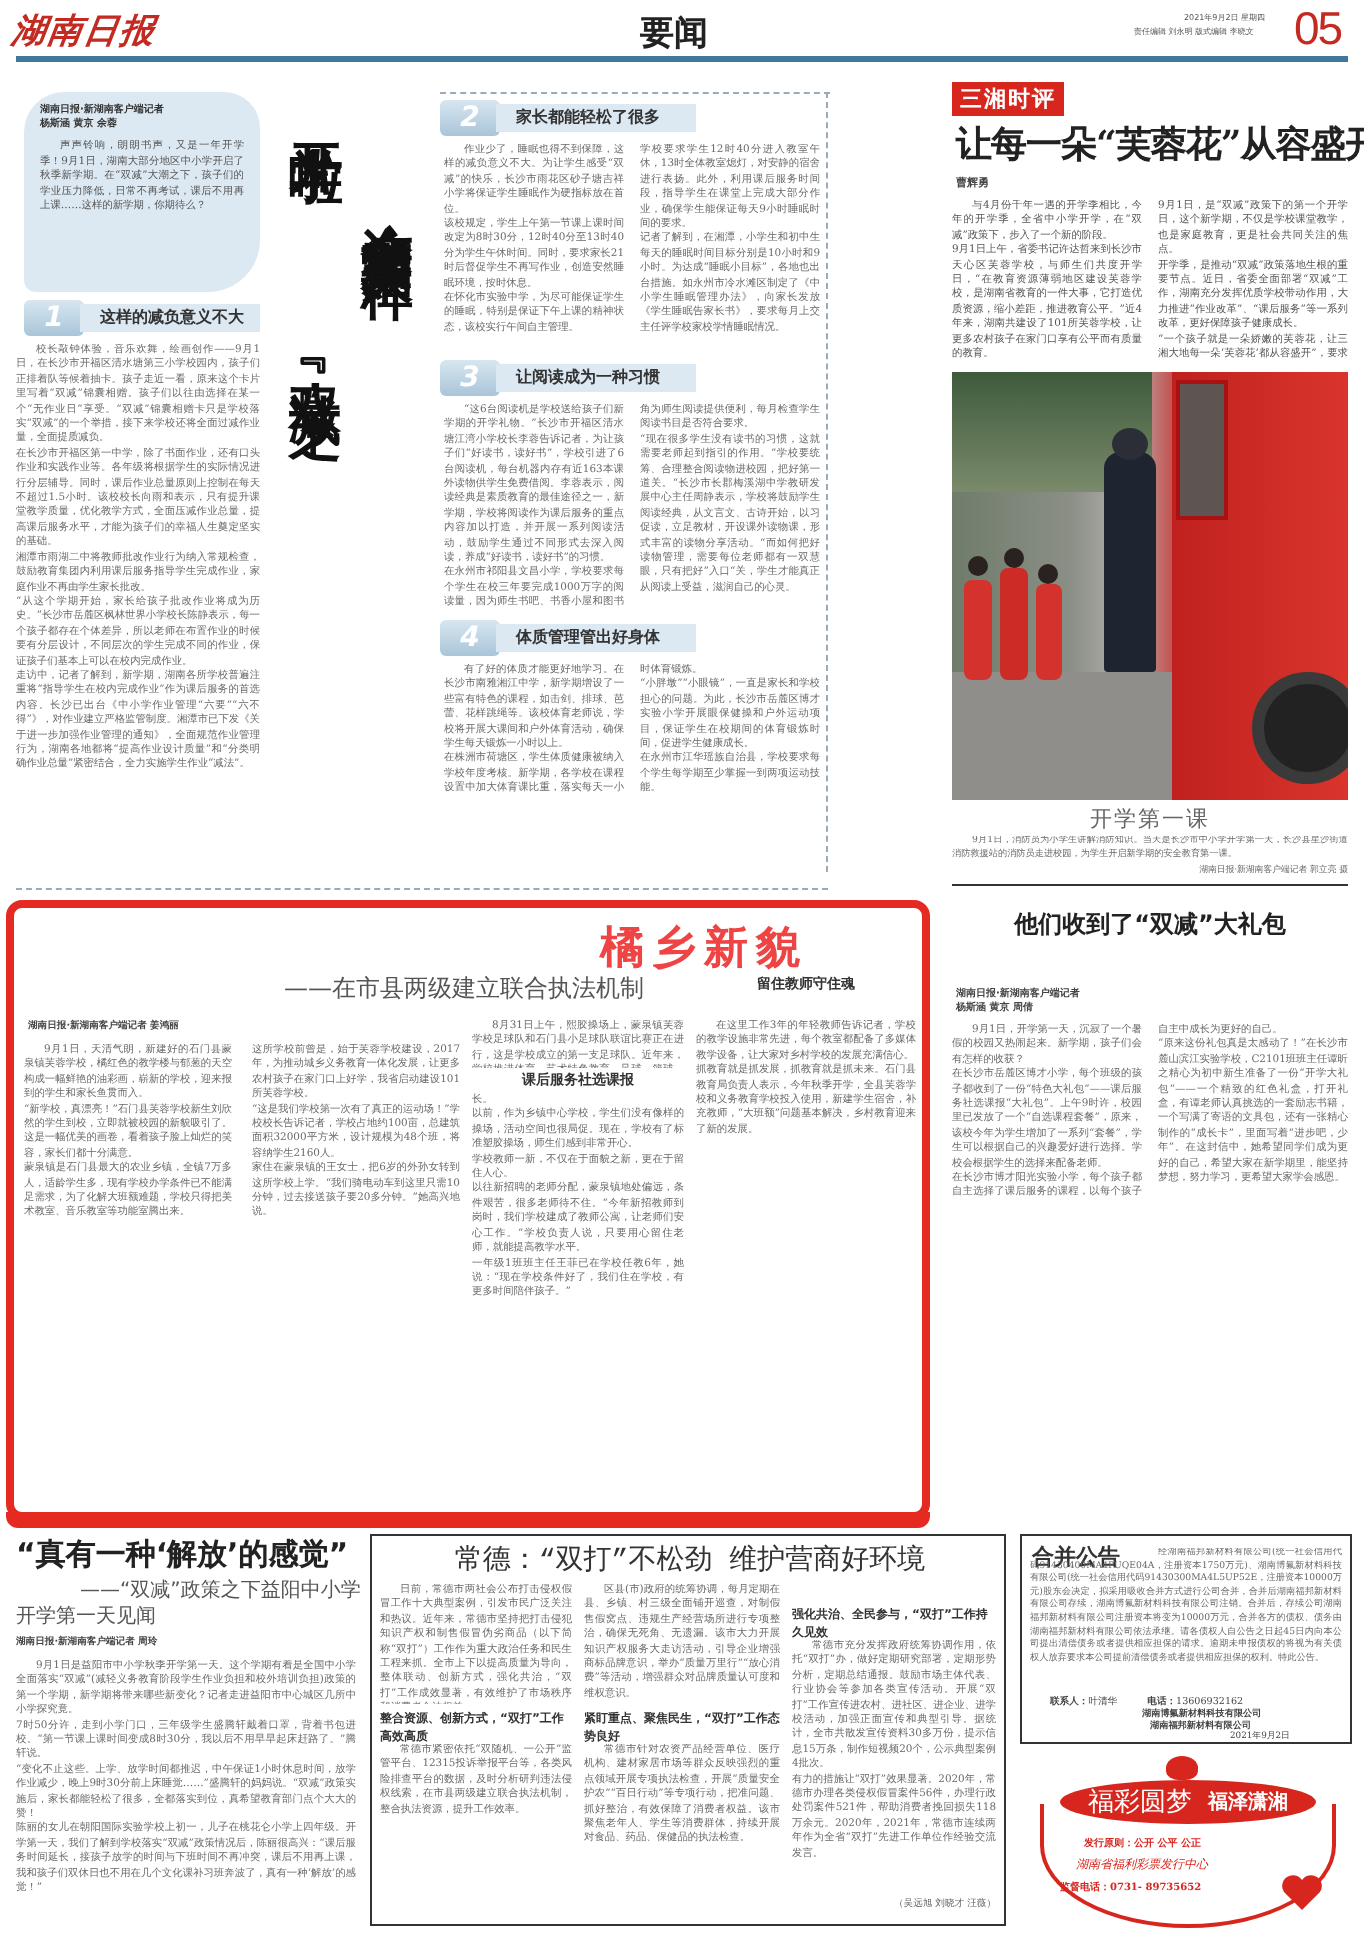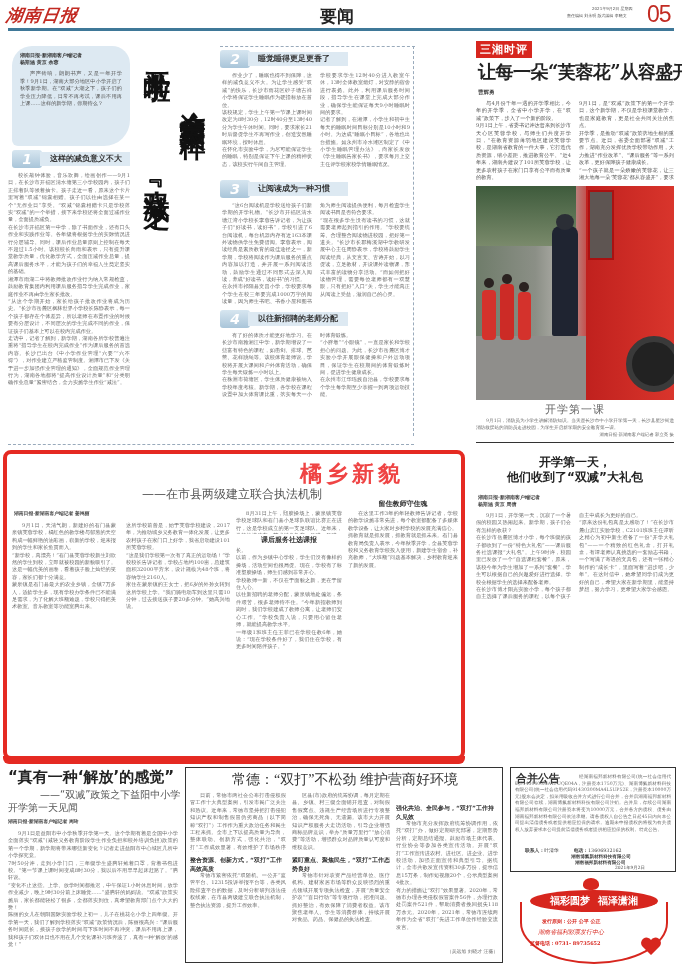--- a/index.html
+++ b/index.html
@@ -50,21 +50,21 @@
 “从这个学期开始，家长给孩子批改作业将成为历史。”长沙市岳麓区枫林世界小学校长陈静表示，每一个孩子都存在个体差异，所以老师在布置作业的时候要有分层设计，不同层次的学生完成不同的作业，保证孩子们基本上可以在校内完成作业。
 走访中，记者了解到，新学期，湖南各所学校普遍注重将“指导学生在校内完成作业”作为课后服务的首选内容。长沙已出台《中小学作业管理“六要”“六不得”》，对作业建立严格监管制度。湘潭市已下发《关于进一步加强作业管理的通知》，全面规范作业管理行为，湖南各地都将“提高作业设计质量”和“分类明确作业总量”紧密结合，全力实施学生作业“减法”。</div>
 
 <div class="abs dotline" style="left:220px;top:46px;width:195px;"></div>
 <div class="abs vdot" style="left:413px;top:46px;height:390px;"></div>
 <div class="abs dotline" style="left:8px;top:444px;width:406px;"></div>
 
 <div class="abs" style="left:220px;top:50px;width:190px;">
   <div class="sec-head">
     <div class="sec-num">2</div>
-    <div class="sec-title" style="max-width:100px">睡觉睡得更足更香了</div>
+    <div class="sec-title" style="max-width:100px">家长都能轻松了很多</div>
   </div>
 </div>
 <div class="abs txt" style="left:222px;top:72px;width:188px;height:108px;column-count:2;column-gap:8px;white-space:pre-line;">作业少了，睡眠也得不到保障，这样的减负意义不大。为让学生感受“双减”的快乐，长沙市雨花区砂子塘吉祥小学将保证学生睡眠作为硬指标放在首位。
 该校规定，学生上午第一节课上课时间改定为8时30分，12时40分至13时40分为学生午休时间。同时，要求家长21时后督促学生不再写作业，创造安然睡眠环境，按时休息。
 在怀化市实验中学，为尽可能保证学生的睡眠，特别是保证下午上课的精神状态，该校实行午间自主管理。
 学校要求学生12时40分进入教室午休，13时全体教室熄灯，对安静的宿舍进行表扬。此外，利用课后服务时间段，指导学生在课堂上完成大部分作业，确保学生能保证每天9小时睡眠时间的要求。
 记者了解到，在湘潭，小学生和初中生每天的睡眠时间目标分别是10小时和9小时。为达成“睡眠小目标”，各地也出台措施。如永州市冷水滩区制定了《中小学生睡眠管理办法》，向家长发放《学生睡眠告家长书》，要求每月上交主任评学校家校学情睡眠情况。</div>
 
 <div class="abs" style="left:220px;top:180px;width:190px;">
   <div class="sec-head">
@@ -72,21 +72,21 @@
     <div class="sec-title" style="max-width:100px">让阅读成为一种习惯</div>
   </div>
 </div>
 <div class="abs txt" style="left:222px;top:202px;width:188px;height:108px;column-count:2;column-gap:8px;white-space:pre-line;">“这6台阅读机是学校送给孩子们新学期的开学礼物。”长沙市开福区清水塘江湾小学校长李蓉告诉记者，为让孩子们“好读书，读好书”，学校引进了6台阅读机，每台机器内存有近163本课外读物供学生免费借阅。李蓉表示，阅读经典是素质教育的最佳途径之一，新学期，学校将阅读作为课后服务的重点内容加以打造，并开展一系列阅读活动，鼓励学生通过不同形式去深入阅读，养成“好读书，读好书”的习惯。
 在永州市祁阳县文昌小学，学校要求每个学生在校三年要完成1000万字的阅读量，因为师生书吧、书香小屋和图书角为师生阅读提供便利，每月检查学生阅读书目是否符合要求。
 “现在很多学生没有读书的习惯，这就需要老师起到指引的作用。”学校要统筹、合理整合阅读物进校园，把好第一道关。“长沙市长郡梅溪湖中学教研发展中心主任周静表示，学校将鼓励学生阅读经典，从文言文、古诗开始，以习促读，立足教材，开设课外读物课，形式丰富的读物分享活动。“而如何把好读物管理，需要每位老师都有一双慧眼，只有把好”入口“关，学生才能真正从阅读上受益，滋润自己的心灵。</div>
 
 <div class="abs" style="left:220px;top:310px;width:190px;">
   <div class="sec-head">
     <div class="sec-num">4</div>
-    <div class="sec-title" style="max-width:100px">以往新招聘的老师分配</div>
+    <div class="sec-title" style="max-width:100px">体质管理管出好身体</div>
   </div>
 </div>
 <div class="abs txt" style="left:222px;top:332px;width:188px;height:104px;column-count:2;column-gap:8px;white-space:pre-line;">有了好的体质才能更好地学习。在长沙市南雅湘江中学，新学期增设了一些富有特色的课程，如击剑、排球、芭蕾、花样跳绳等。该校体育老师说，学校将开展大课间和户外体育活动，确保学生每天锻炼一小时以上。
 在株洲市荷塘区，学生体质健康被纳入学校年度考核。新学期，各学校在课程设置中加大体育课比重，落实每天一小时体育锻炼。
 “小胖墩”“小眼镜”，一直是家长和学校担心的问题。为此，长沙市岳麓区博才实验小学开展眼保健操和户外运动项目，保证学生在校期间的体育锻炼时间，促进学生健康成长。
 在永州市江华瑶族自治县，学校要求每个学生每学期至少掌握一到两项运动技能。</div>
 
 <div class="abs" style="left:476px;top:41px;background:#d7261e;color:#fff;font-family:'DejaVu Sans',sans-serif;font-weight:bold;font-size:11px;padding:1px 4px;letter-spacing:1px;">三湘时评</div>
 <div class="abs" style="left:478px;top:60px;font-family:'DejaVu Serif',serif;font-weight:bold;font-size:18px;color:#222;white-space:nowrap;letter-spacing:-0.5px;">让每一朵“芙蓉花”从容盛开</div>
 <div class="abs byline" style="left:478px;top:88px;">曹辉勇</div>
@@ -118,21 +118,20 @@
     <div class="abs" style="left:20px;top:-4px;width:10px;height:10px;background:#2a2220;border-radius:50%;"></div>
     <div class="abs" style="left:37px;top:4px;width:10px;height:10px;background:#2a2220;border-radius:50%;"></div>
   </div>
 </div>
 <div class="abs" style="left:476px;top:402px;width:198px;text-align:center;font-family:'DejaVu Sans',sans-serif;font-size:11px;color:#666;letter-spacing:1px;">开学第一课</div>
 <div class="abs txt" style="left:476px;top:418px;width:198px;height:14px;text-indent:10px;font-size:4.6px;line-height:6.6px;">9月1日，消防员为小学生讲解消防知识。当天是长沙市中小学开学第一天，长沙县星沙街道消防救援站的消防员走进校园，为学生开启新学期的安全教育第一课。</div>
 <div class="abs" style="left:560px;top:432px;width:114px;text-align:right;font-size:4.4px;color:#666;">湖南日报·新湖南客户端记者  郭立亮  摄</div>
 <div class="abs" style="left:476px;top:442px;width:198px;height:1px;background:#333;"></div>
 
 <div class="abs" style="left:476px;top:455px;width:198px;text-align:center;font-family:'DejaVu Sans',sans-serif;font-weight:bold;font-size:12px;line-height:15px;color:#222;">
-  <div>开学第一天，</div>
   <div>他们收到了“双减”大礼包</div>
 </div>
 <div class="abs byline" style="left:478px;top:494px;white-space:pre-line;font-size:5px;line-height:7px;">湖南日报·新湖南客户端记者
 杨斯涵  黄京  周倩</div>
 <div class="abs txt" style="left:476px;top:512px;width:198px;height:240px;column-count:2;column-gap:8px;white-space:pre-line;">9月1日，开学第一天，沉寂了一个暑假的校园又热闹起来。新学期，孩子们会有怎样的收获？
 在长沙市岳麓区博才小学，每个班级的孩子都收到了一份“特色大礼包”——课后服务社选课报“大礼包”。上午9时许，校园里已发放了一个“自选课程套餐”，原来，该校今年为学生增加了一系列“套餐”，学生可以根据自己的兴趣爱好进行选择。学校会根据学生的选择来配备老师。
 在长沙市博才阳光实验小学，每个孩子都自主选择了课后服务的课程，以每个孩子自主中成长为更好的自己。
 “原来这份礼包真是太感动了！”在长沙市麓山滨江实验学校，C2101班班主任谭昕之精心为初中新生准备了一份“开学大礼包”——一个精致的红色礼盒，打开礼盒，有谭老师认真挑选的一套励志书籍，一个写满了寄语的文具包，还有一张精心制作的“成长卡”，里面写着“进步吧，少年”。在这封信中，她希望同学们成为更好的自己，希望大家在新学期里，能坚持梦想，努力学习，更希望大家学会感恩。</div>
 
 <div class="abs" style="left:3px;top:450px;width:462px;height:310px;border:4px solid #e52a22;border-radius:8px;"></div>
@@ -150,34 +149,34 @@
 以前，作为乡镇中心学校，学生们没有像样的操场，活动空间也很局促。现在，学校有了标准塑胶操场，师生们感到非常开心。
 学校教师一新，不仅在于面貌之新，更在于留住人心。
 以往新招聘的老师分配，蒙泉镇地处偏远，条件艰苦，很多老师待不住。“今年新招教师到岗时，我们学校建成了教师公寓，让老师们安心工作。”学校负责人说，只要用心留住老师，就能提高教学水平。
 一年级1班班主任王菲已在学校任教6年，她说：“现在学校条件好了，我们住在学校，有更多时间陪伴孩子。”</div>
 </div>
 <div class="abs" style="left:236px;top:534px;width:106px;background:#fff;text-align:center;font-family:'DejaVu Sans',sans-serif;font-weight:bold;font-size:7px;color:#333;line-height:12px;">课后服务社选课报</div>
 <div class="abs" style="left:348px;top:510px;width:110px;">
   <div class="txt" style="height:244px;white-space:pre-line;">在这里工作3年的年轻教师告诉记者，学校的教学设施非常先进，每个教室都配备了多媒体教学设备，让大家对乡村学校的发展充满信心。
 抓教育就是抓发展，抓教育就是抓未来。石门县教育局负责人表示，今年秋季开学，全县芙蓉学校和义务教育学校投入使用，新建学生宿舍，补充教师，“大班额”问题基本解决，乡村教育迎来了新的发展。</div>
 </div>
-<div class="abs" style="left:348px;top:486px;width:110px;background:#fff;text-align:center;font-family:'DejaVu Sans',sans-serif;font-weight:bold;font-size:7px;color:#333;line-height:12px;margin-top:12px;">留住教师守住魂</div>
+<div class="abs" style="left:348px;top:486px;width:110px;background:#fff;text-align:center;font-family:'DejaVu Sans',sans-serif;font-weight:bold;font-size:7px;color:#333;line-height:12px;margin-top:0;">留住教师守住魂</div>
 <div class="abs" style="left:3px;top:756px;width:462px;height:8px;background:#e52a22;border-radius:0 0 6px 6px;"></div>
 
 <div class="abs" style="left:8px;top:768px;font-family:'DejaVu Sans',sans-serif;font-weight:bold;font-size:15px;color:#222;white-space:nowrap;">“真有一种‘解放’的感觉”</div>
 <div class="abs" style="left:40px;top:788px;font-family:'DejaVu Sans',sans-serif;font-size:10px;color:#555;white-space:nowrap;">——“双减”政策之下益阳中小学</div>
 <div class="abs" style="left:8px;top:801px;font-family:'DejaVu Sans',sans-serif;font-size:10px;color:#555;white-space:nowrap;">开学第一天见闻</div>
 <div class="abs byline" style="left:8px;top:818px;font-size:4.8px;">湖南日报·新湖南客户端记者  周玲</div>
 <div class="abs txt" style="left:8px;top:830px;width:170px;height:130px;white-space:pre-line;">9月1日是益阳市中小学秋季开学第一天。这个学期有着是全国中小学全面落实“双减”(减轻义务教育阶段学生作业负担和校外培训负担)政策的第一个学期，新学期将带来哪些新变化？记者走进益阳市中心城区几所中小学探究竟。
 7时50分许，走到小学门口，三年级学生盛腾轩戴着口罩，背着书包进校。“第一节课上课时间变成8时30分，我以后不用早早起床赶路了。”腾轩说。
 “变化不止这些。上学、放学时间都推迟，中午保证1小时休息时间，放学作业减少，晚上9时30分前上床睡觉……”盛腾轩的妈妈说。“双减”政策实施后，家长都能轻松了很多，全都落实到位，真希望教育部门点个大大的赞！
 陈丽的女儿在朝阳国际实验学校上初一，儿子在桃花仑小学上四年级。开学第一天，我们了解到学校落实“双减”政策情况后，陈丽很高兴：“课后服务时间延长，接孩子放学的时间与下班时间不再冲突，课后不用再上课，我和孩子们双休日也不用在几个文化课补习班奔波了，真有一种‘解放’的感觉！”</div>
 
 <div class="abs" style="left:185px;top:767px;width:318px;height:196px;border:1.5px solid #333;"></div>
-<div class="abs" style="left:190px;top:771px;width:310px;text-align:center;font-family:Liberation Serif, serif;font-size:14px;color:#333;white-space:nowrap;">常德：“双打”不松劲 维护营商好环境</div>
+<div class="abs" style="left:190px;top:771px;width:310px;text-align:center;font-family:Liberation Mono, monospace;font-size:14px;color:#333;white-space:nowrap;">常德：“双打”不松劲 维护营商好环境</div>
 <div class="abs txt" style="left:190px;top:792px;width:96px;height:60px;">日前，常德市两社会公布打击侵权假冒工作十大典型案例，引发市民广泛关注和热议。近年来，常德市坚持把打击侵犯知识产权和制售假冒伪劣商品（以下简称“双打”）工作作为重大政治任务和民生工程来抓。全市上下以提高质量为导向，整体联动、创新方式，强化共治，“双打”工作成效显著，有效维护了市场秩序和消费者合法权益。</div>
 <div class="abs subhead" style="left:190px;top:852px;width:96px;font-size:6px;line-height:9px;text-align:left;">整合资源、创新方式，“双打”工作高效高质</div>
 <div class="abs txt" style="left:190px;top:872px;width:96px;height:86px;">常德市紧密依托“双随机、一公开”监管平台、12315投诉举报平台等，各类风险排查平台的数据，及时分析研判违法侵权线索，在市县两级建立联合执法机制，整合执法资源，提升工作效率。</div>
 <div class="abs txt" style="left:292px;top:792px;width:98px;height:60px;">区县(市)政府的统筹协调，每月定期在县、乡镇、村三级全面铺开巡查，对制假售假窝点、违规生产经营场所进行专项整治，确保无死角、无遗漏。该市大力开展知识产权服务大走访活动，引导企业增强商标品牌意识，举办“质量万里行”“放心消费”等活动，增强群众对品牌质量认可度和维权意识。</div>
 <div class="abs subhead" style="left:292px;top:852px;width:98px;font-size:6px;line-height:9px;text-align:left;">紧盯重点、聚焦民生，“双打”工作态势良好</div>
 <div class="abs txt" style="left:292px;top:872px;width:98px;height:86px;">常德市针对农资产品经营单位、医疗机构、建材家居市场等群众反映强烈的重点领域开展专项执法检查，开展“质量安全护农”“百日行动”等专项行动，把准问题、抓好整治，有效保障了消费者权益。该市聚焦老年人、学生等消费群体，持续开展对食品、药品、保健品的执法检查。</div>
 <div class="abs subhead" style="left:396px;top:800px;width:102px;font-size:6px;line-height:9px;text-align:left;">强化共治、全民参与，“双打”工作持久见效</div>
 <div class="abs txt" style="left:396px;top:820px;width:102px;height:124px;white-space:pre-line;">常德市充分发挥政府统筹协调作用，依托“双打”办，做好定期研究部署，定期形势分析，定期总结通报。鼓励市场主体代表、行业协会等参加各类宣传活动。开展“双打”工作宣传进农村、进社区、进企业、进学校活动，加强正面宣传和典型引导。据统计，全市共散发宣传资料30多万份，提示信息15万条，制作短视频20个，公示典型案例4批次。
 有力的措施让“双打”效果显著。2020年，常德市办理各类侵权假冒案件56件，办理行政处罚案件521件，帮助消费者挽回损失118万余元。2020年，2021年，常德市连续两年作为全省“双打”先进工作单位作经验交流发言。</div>
 <div class="abs" style="left:396px;top:948px;width:102px;text-align:right;font-size:4.8px;color:#666;">（吴远旭  刘晓才  汪薇）</div>
@@ -191,21 +190,21 @@
     <span style="font-weight:bold;">电话：</span><span>13606932162</span>
   </div>
   <div class="abs" style="left:60px;top:86px;font-size:4.6px;font-weight:bold;color:#444;white-space:nowrap;">湖南博氟新材料科技有限公司</div>
   <div class="abs" style="left:64px;top:92px;font-size:4.6px;font-weight:bold;color:#444;white-space:nowrap;">湖南福邦新材料有限公司</div>
   <div class="abs" style="left:104px;top:97px;font-size:4.4px;color:#444;white-space:nowrap;">2021年9月2日</div>
 </div>
 
 <div class="abs" style="left:514px;top:878px;width:160px;height:88px;">
   <div class="abs" style="left:69px;top:0;width:16px;height:12px;background:#d7261e;border-radius:50% 50% 40% 40%;"></div>
   <div class="abs" style="left:16px;top:12px;width:128px;height:22px;background:#d7261e;border-radius:50%/50%;display:flex;align-items:center;justify-content:center;gap:8px;">
-    <span style="color:#fff;font-weight:bold;font-size:10px;font-family:'DejaVu Sans',sans-serif;">福彩圆梦</span>
+    <span style="color:#fff;font-weight:normal;font-size:13px;font-family:'DejaVu Sans',sans-serif;">福彩圆梦</span>
     <span style="color:#fff;font-weight:bold;font-size:10px;font-family:Liberation Sans, sans-serif;">福泽潇湘</span>
   </div>
   <div class="abs" style="left:6px;top:24px;width:148px;height:62px;border:2.5px solid #d7261e;border-top:none;border-radius:0 0 60% 60%/0 0 80% 80%;"></div>
   <div class="abs" style="left:28px;top:40px;font-size:5px;color:#d7261e;font-weight:bold;white-space:nowrap;">发行原则：公开  公平  公正</div>
   <div class="abs" style="left:24px;top:50px;font-size:6px;color:#d7261e;font-style:italic;white-space:nowrap;">湖南省福利彩票发行中心</div>
   <div class="abs" style="left:16px;top:62px;font-size:5px;color:#d7261e;font-weight:bold;white-space:nowrap;">
     <span>监督电话：</span><span>0731- 89735652</span>
   </div>
   <div class="abs" style="left:126px;top:58px;width:22px;height:20px;">
     <svg width="22" height="20" viewBox="0 0 22 20">

